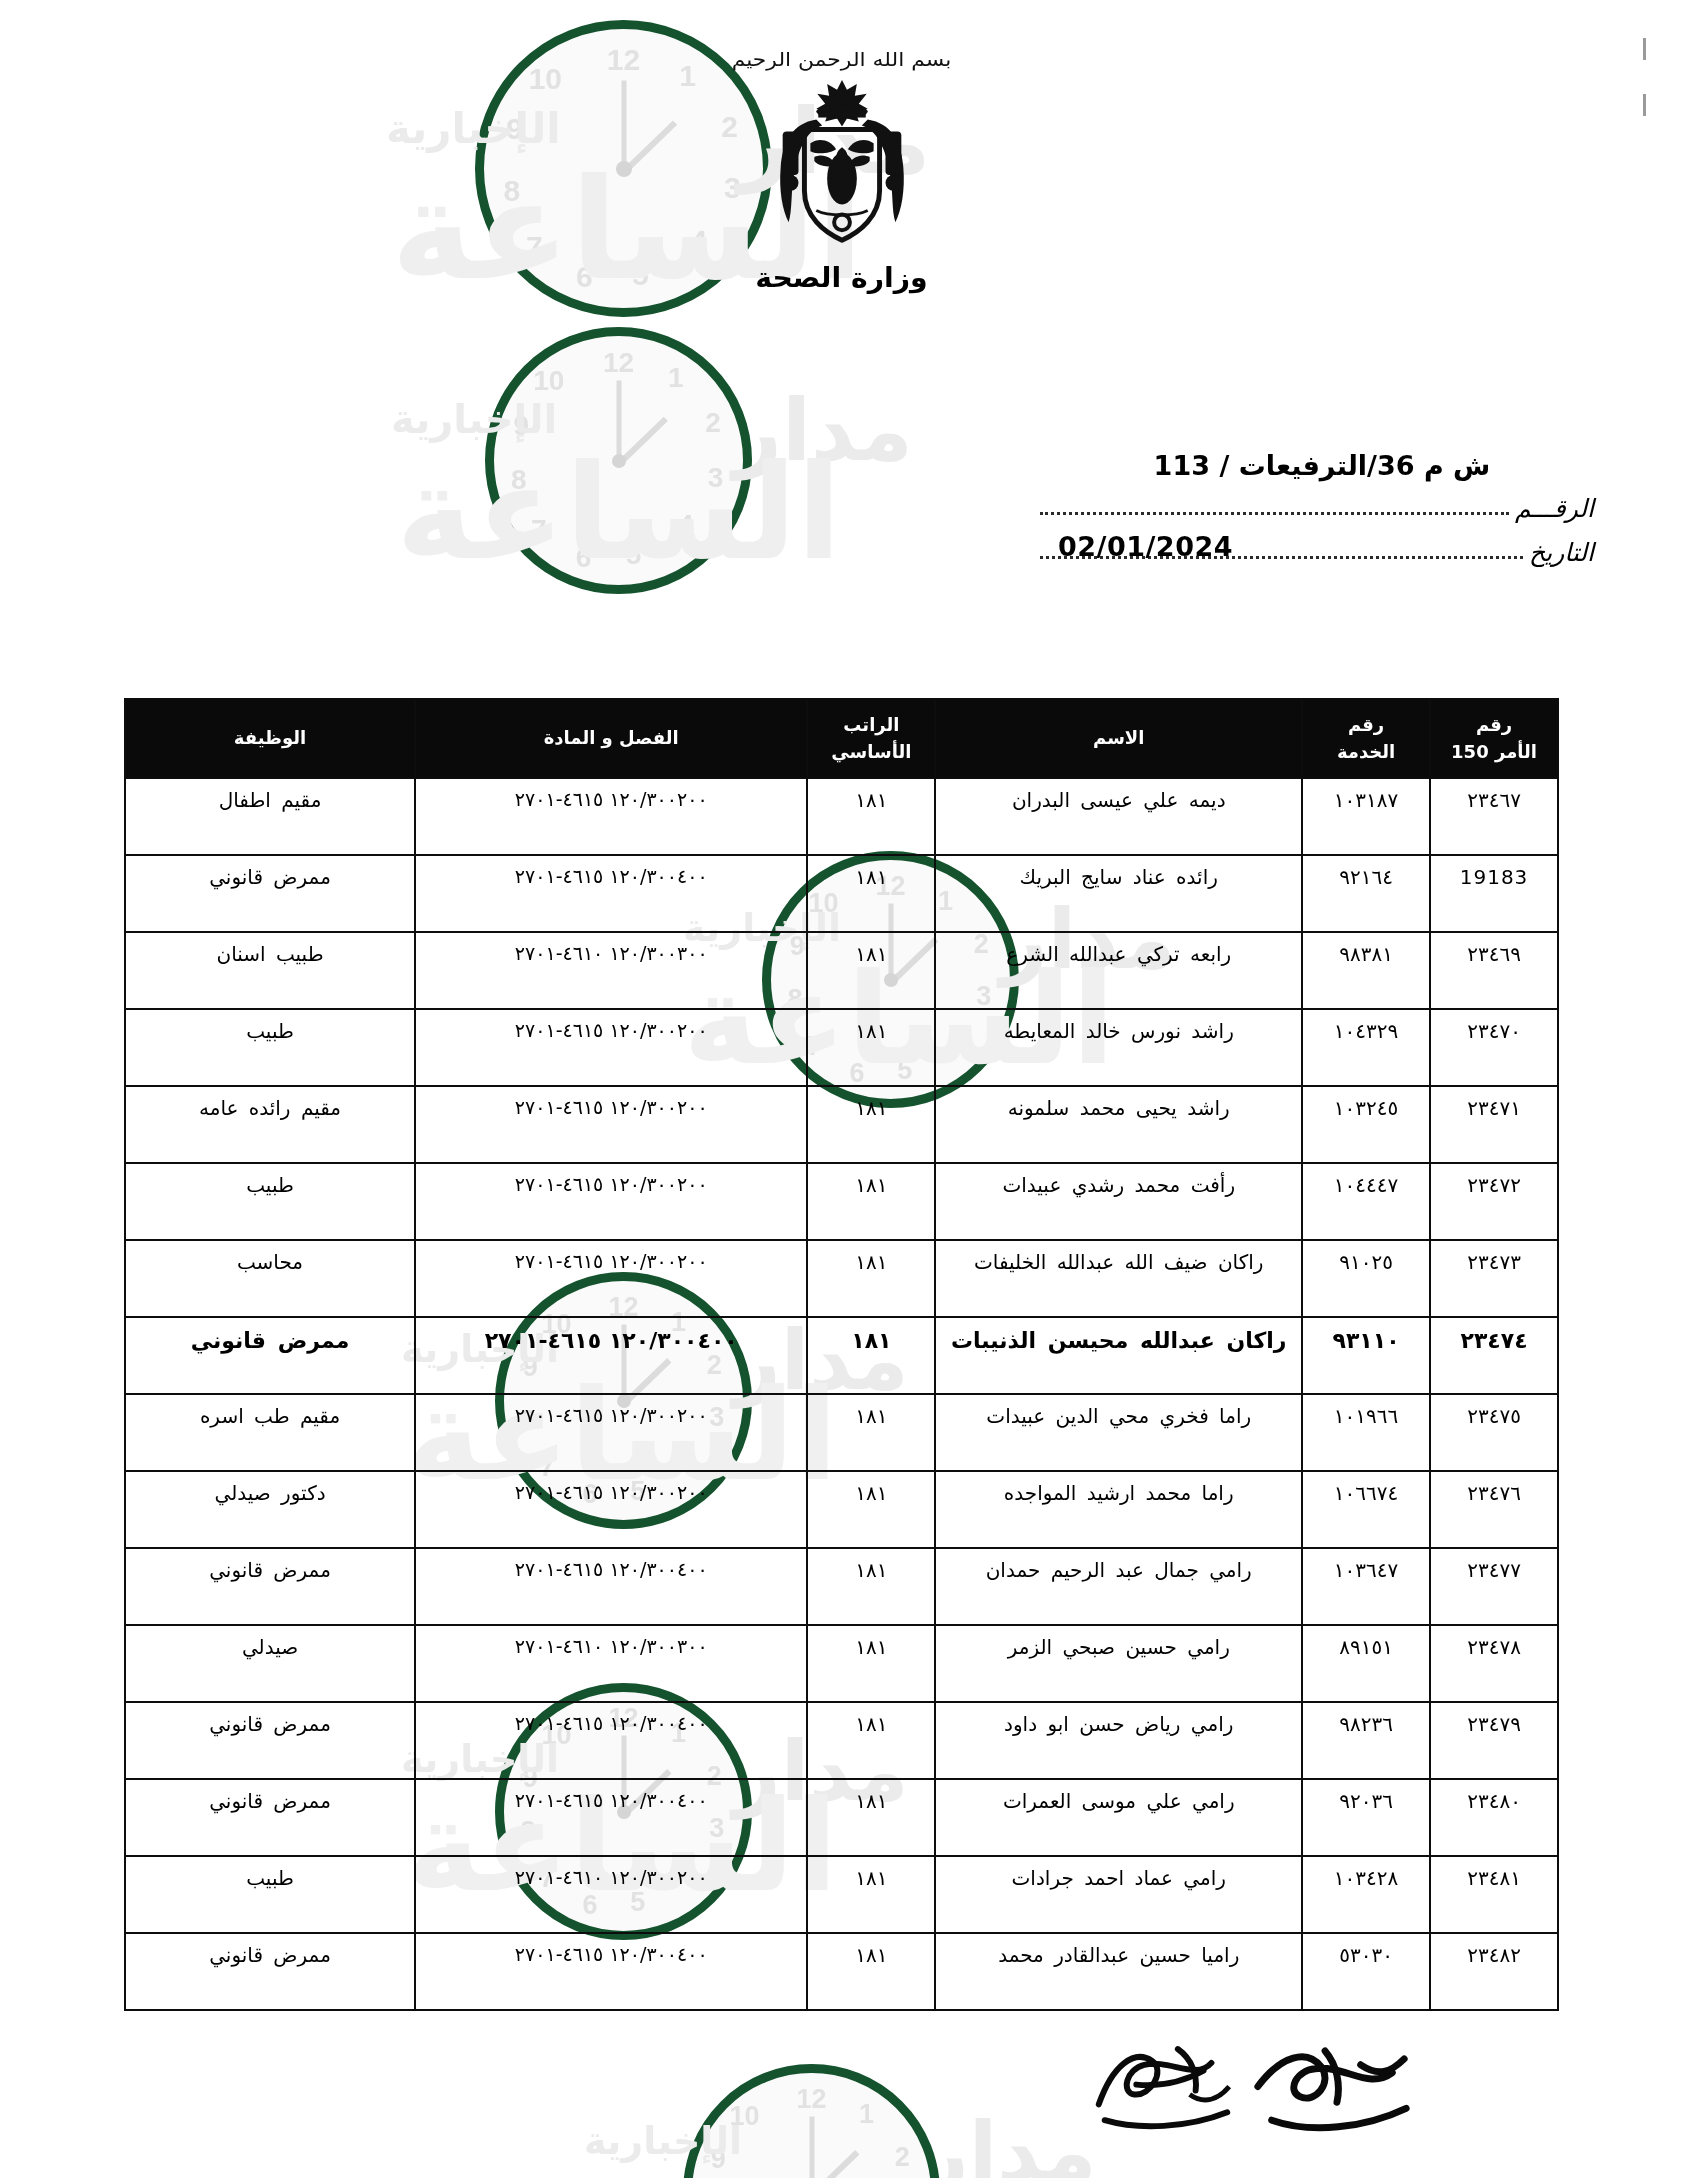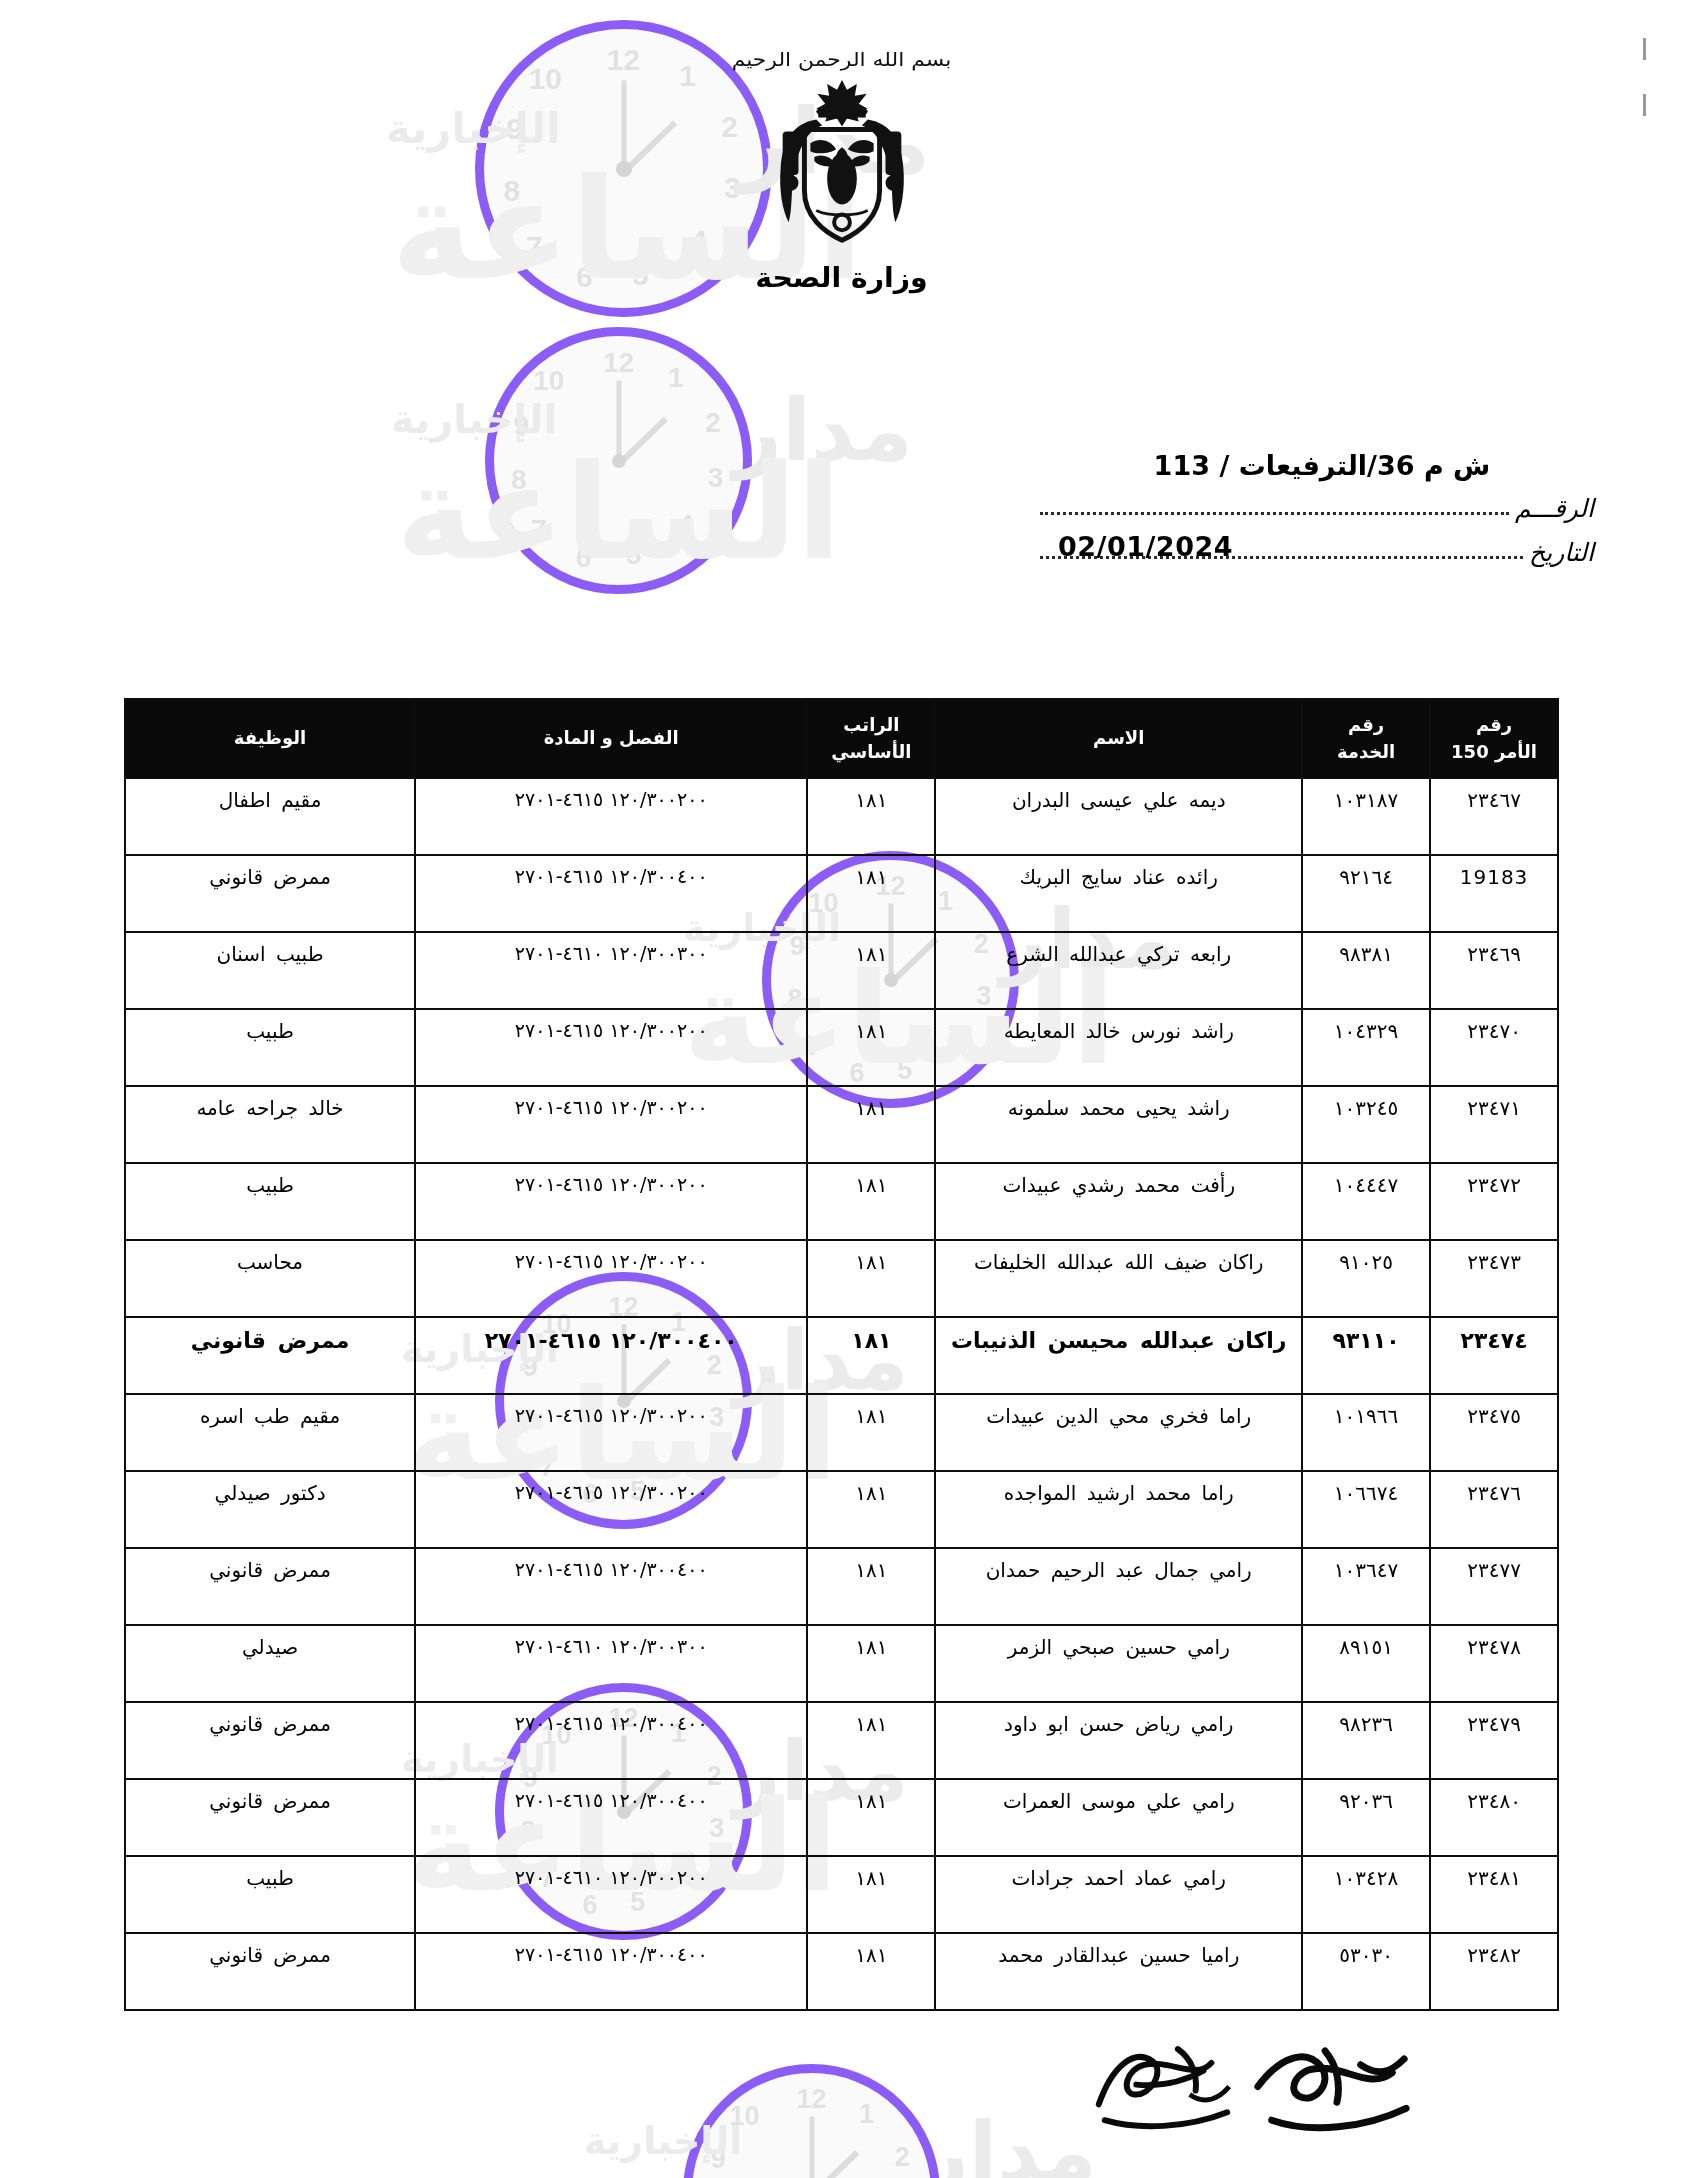--- a/index.html
+++ b/index.html
@@ -10,21 +10,21 @@
     position:relative;overflow:hidden;
     color:#000;
   }
   .page{position:absolute;inset:0;}
 
   
   .wm-layer{position:absolute;inset:0;pointer-events:none;z-index:1;}
   .wm{position:absolute;}
   .clock{
     border-radius:50%;
-    border:9px solid #8b5cf6;
+    border:9px solid #14532d;
     background:#fafafa;
     position:absolute;
     box-sizing:border-box;
   }
   .clock .num{
     position:absolute;color:#e2e2e2;font-weight:bold;
     font-family:"Liberation Sans",sans-serif;
     transform:translate(-50%,-50%);
   }
   .clock .hand{position:absolute;background:#dcdcdc;transform-origin:0 50%;}
@@ -375,21 +375,21 @@
             <td class="num">١٨١</td>
             <td class="code">١٢٠/٣٠٠٢٠٠ ٤٦١٥-٢٧٠١</td>
             <td class="job">طبيب</td>
           </tr>
           <tr>
             <td class="num">٢٣٤٧١</td>
             <td class="num">١٠٣٢٤٥</td>
             <td class="name">راشد يحيى محمد سلمونه</td>
             <td class="num">١٨١</td>
             <td class="code">١٢٠/٣٠٠٢٠٠ ٤٦١٥-٢٧٠١</td>
-            <td class="job">خالد جراحه عامه</td>
+            <td class="job">مقيم رائده عامه</td>
           </tr>
           <tr>
             <td class="num">٢٣٤٧٢</td>
             <td class="num">١٠٤٤٤٧</td>
             <td class="name">رأفت محمد رشدي عبيدات</td>
             <td class="num">١٨١</td>
             <td class="code">١٢٠/٣٠٠٢٠٠ ٤٦١٥-٢٧٠١</td>
             <td class="job">طبيب</td>
           </tr>
           <tr>

